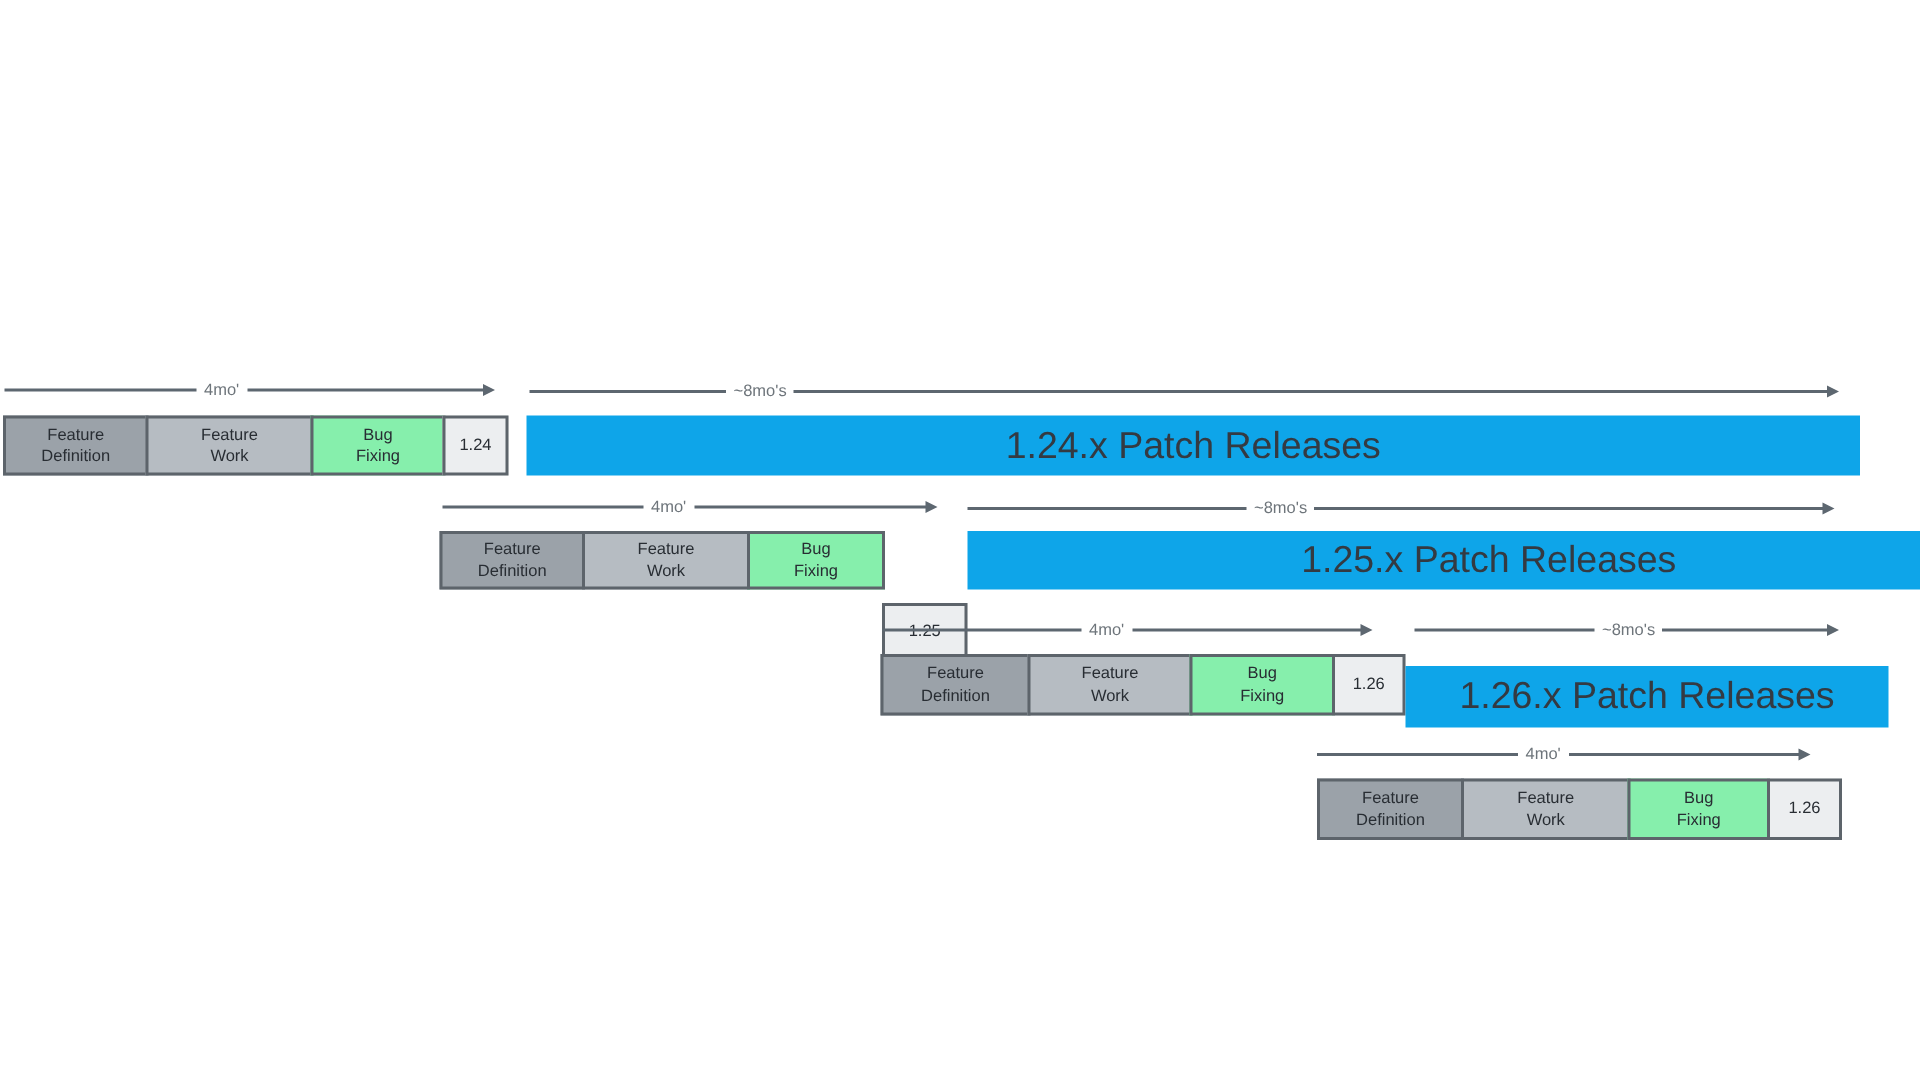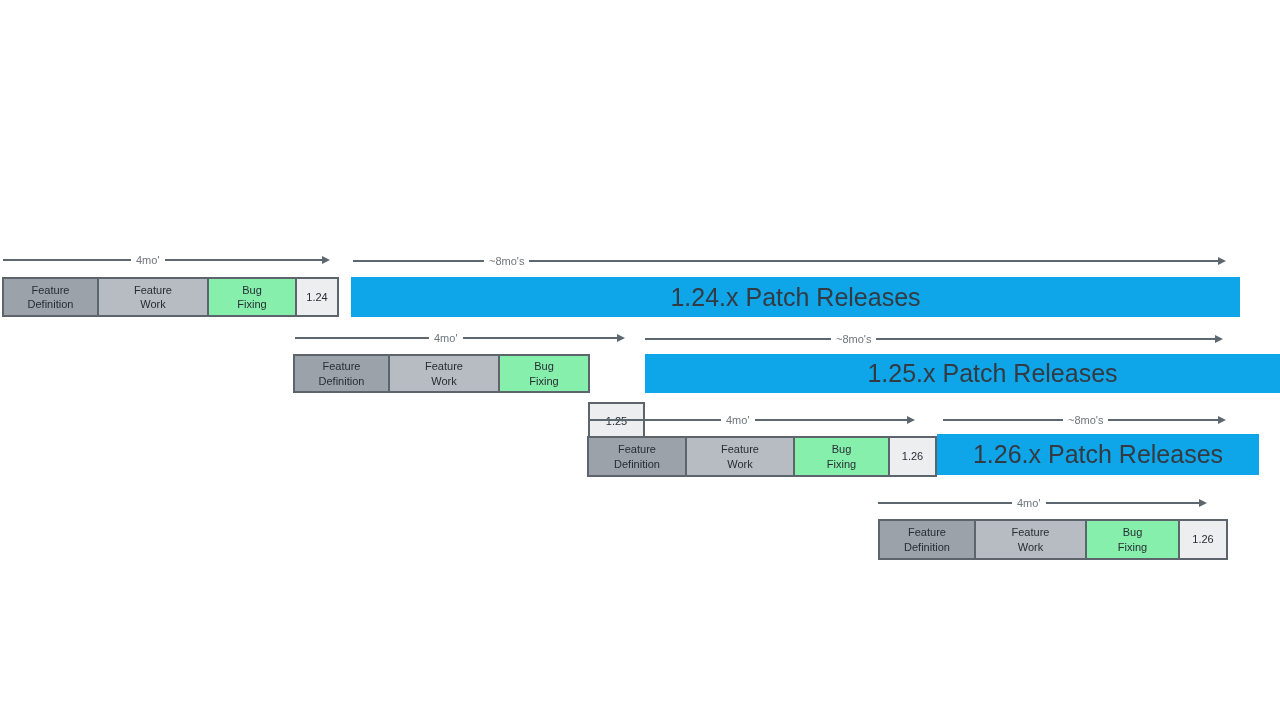--- a/index.html
+++ b/index.html
@@ -91,21 +91,21 @@
       <div class="seg grow"></div>
       <div class="ahead"></div>
     </div>
     <div class="pbox fill-fd" style="left:587px;top:436px;width:100px;height:41px;">Feature
 Definition</div>
     <div class="pbox fill-fw" style="left:685px;top:436px;width:110px;height:41px;">Feature
 Work</div>
     <div class="pbox fill-bf" style="left:793px;top:436px;width:97px;height:41px;">Bug
 Fixing</div>
     <div class="pbox fill-ver" style="left:888px;top:436px;width:49px;height:41px;">1.26</div>
-    <div class="pbar" style="left:937px;top:434px;width:322px;height:41px;">1.26.x Patch Releases</div>
+    <div class="pbar" style="left:937px;top:444px;width:322px;height:41px;">1.26.x Patch Releases</div>
   </div>
 
   <div class="row-group">
     <div class="arrow" style="left:878px;top:496px;width:329px;">
       <div class="seg" style="width:134px"></div>
       <div class="alabel">4mo'</div>
       <div class="seg grow"></div>
       <div class="ahead"></div>
     </div>
     <div class="pbox fill-fd" style="left:878px;top:519px;width:98px;height:41px;">Feature

